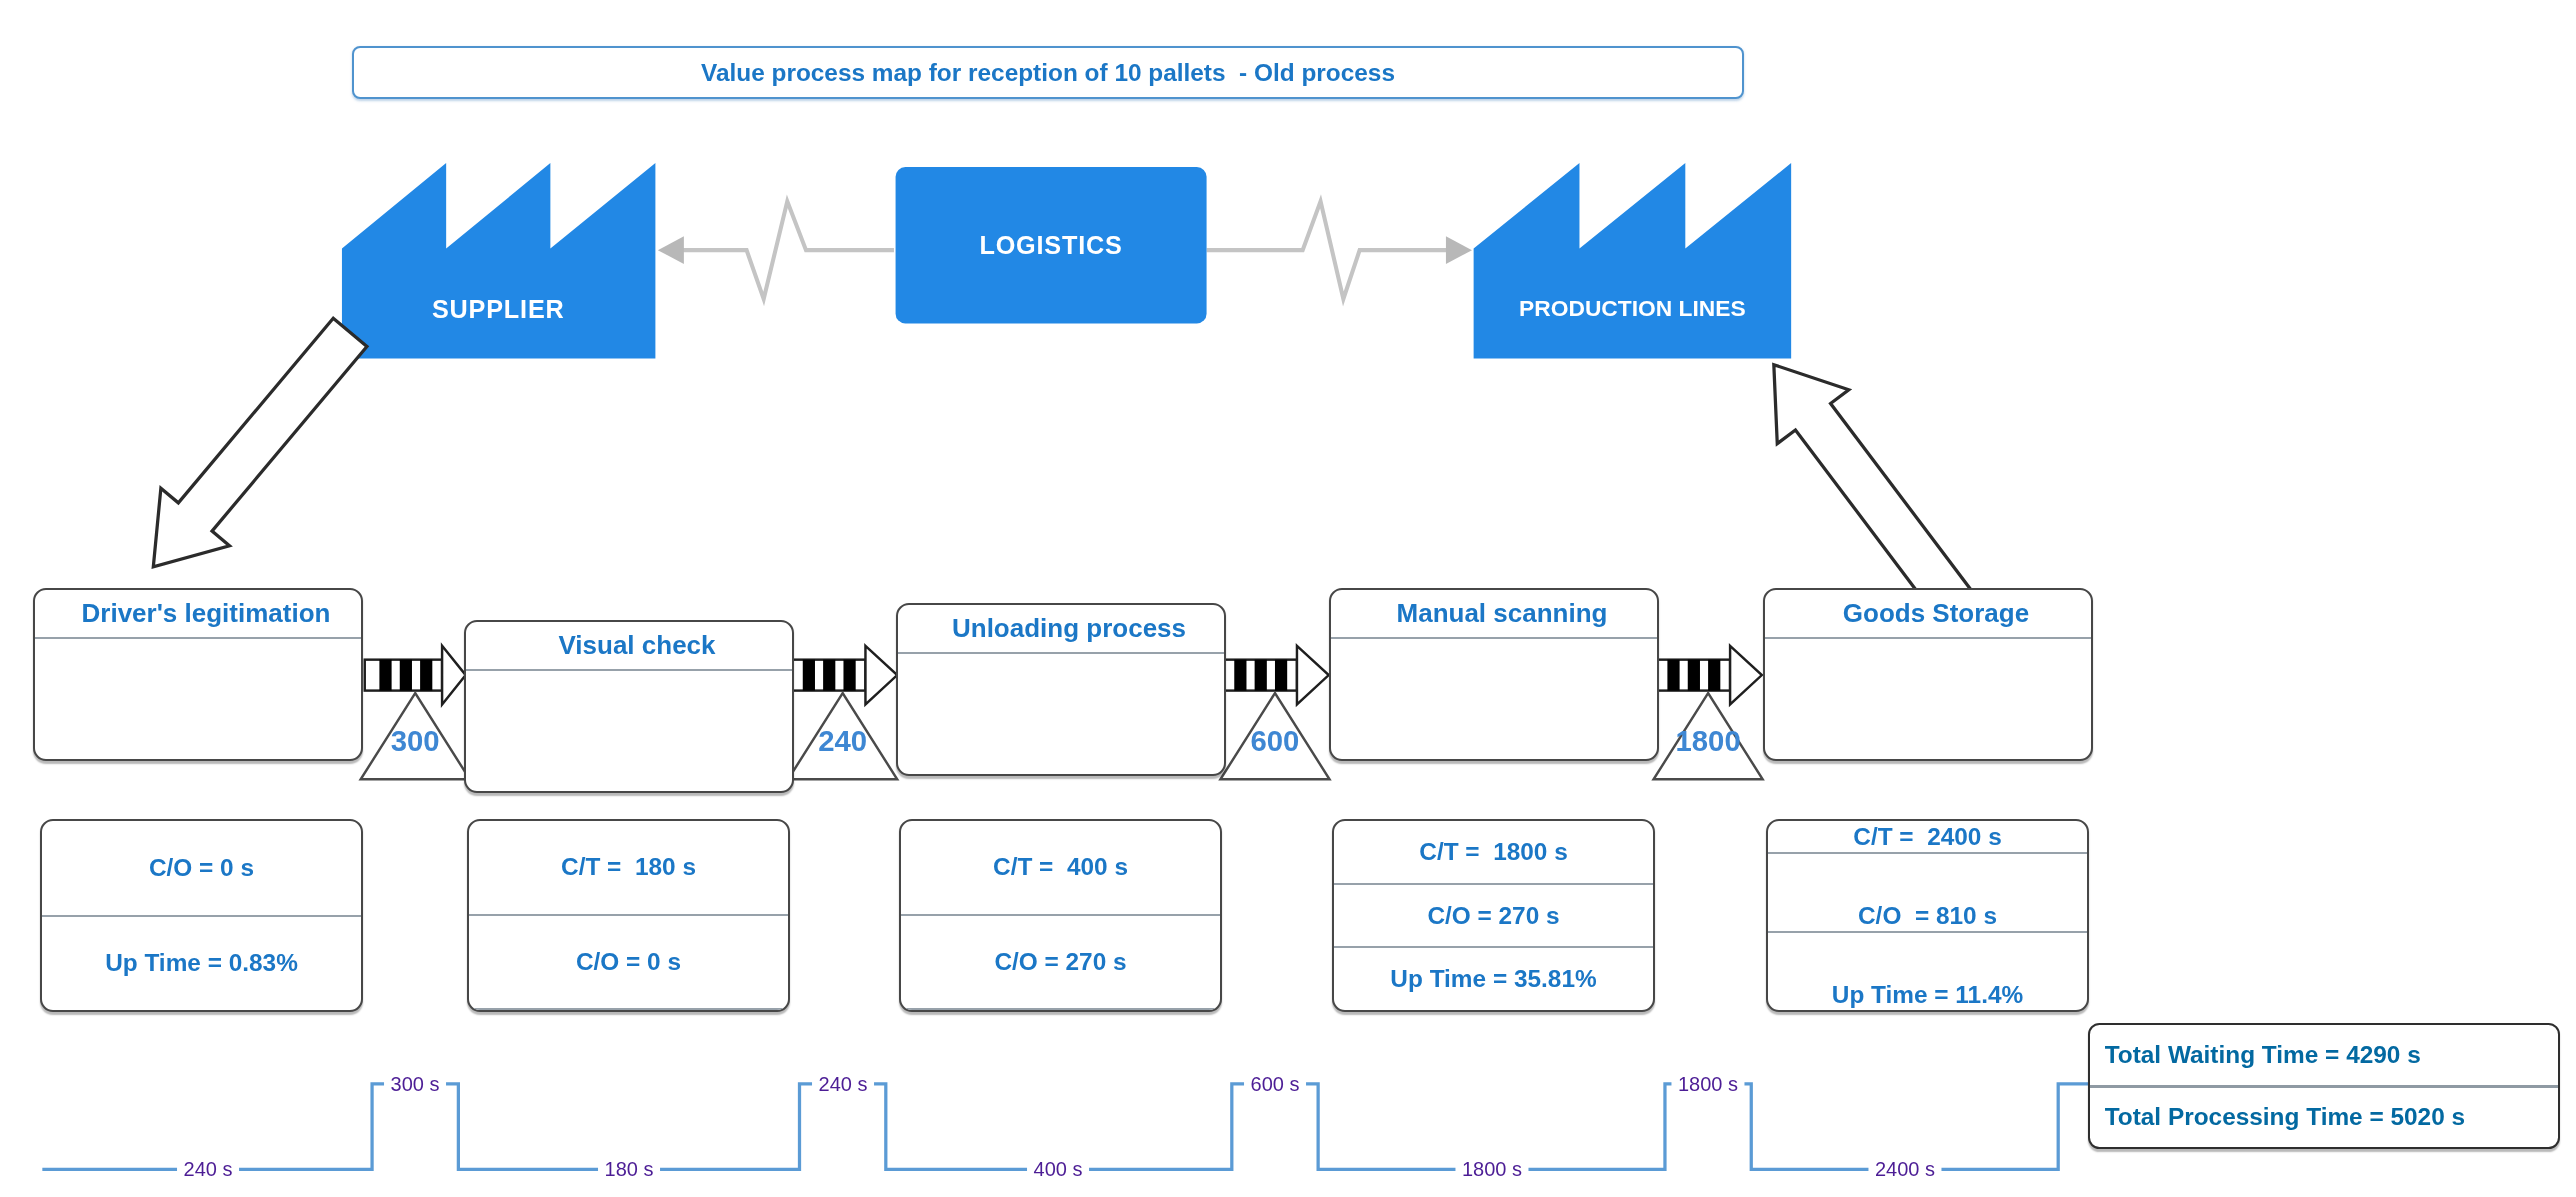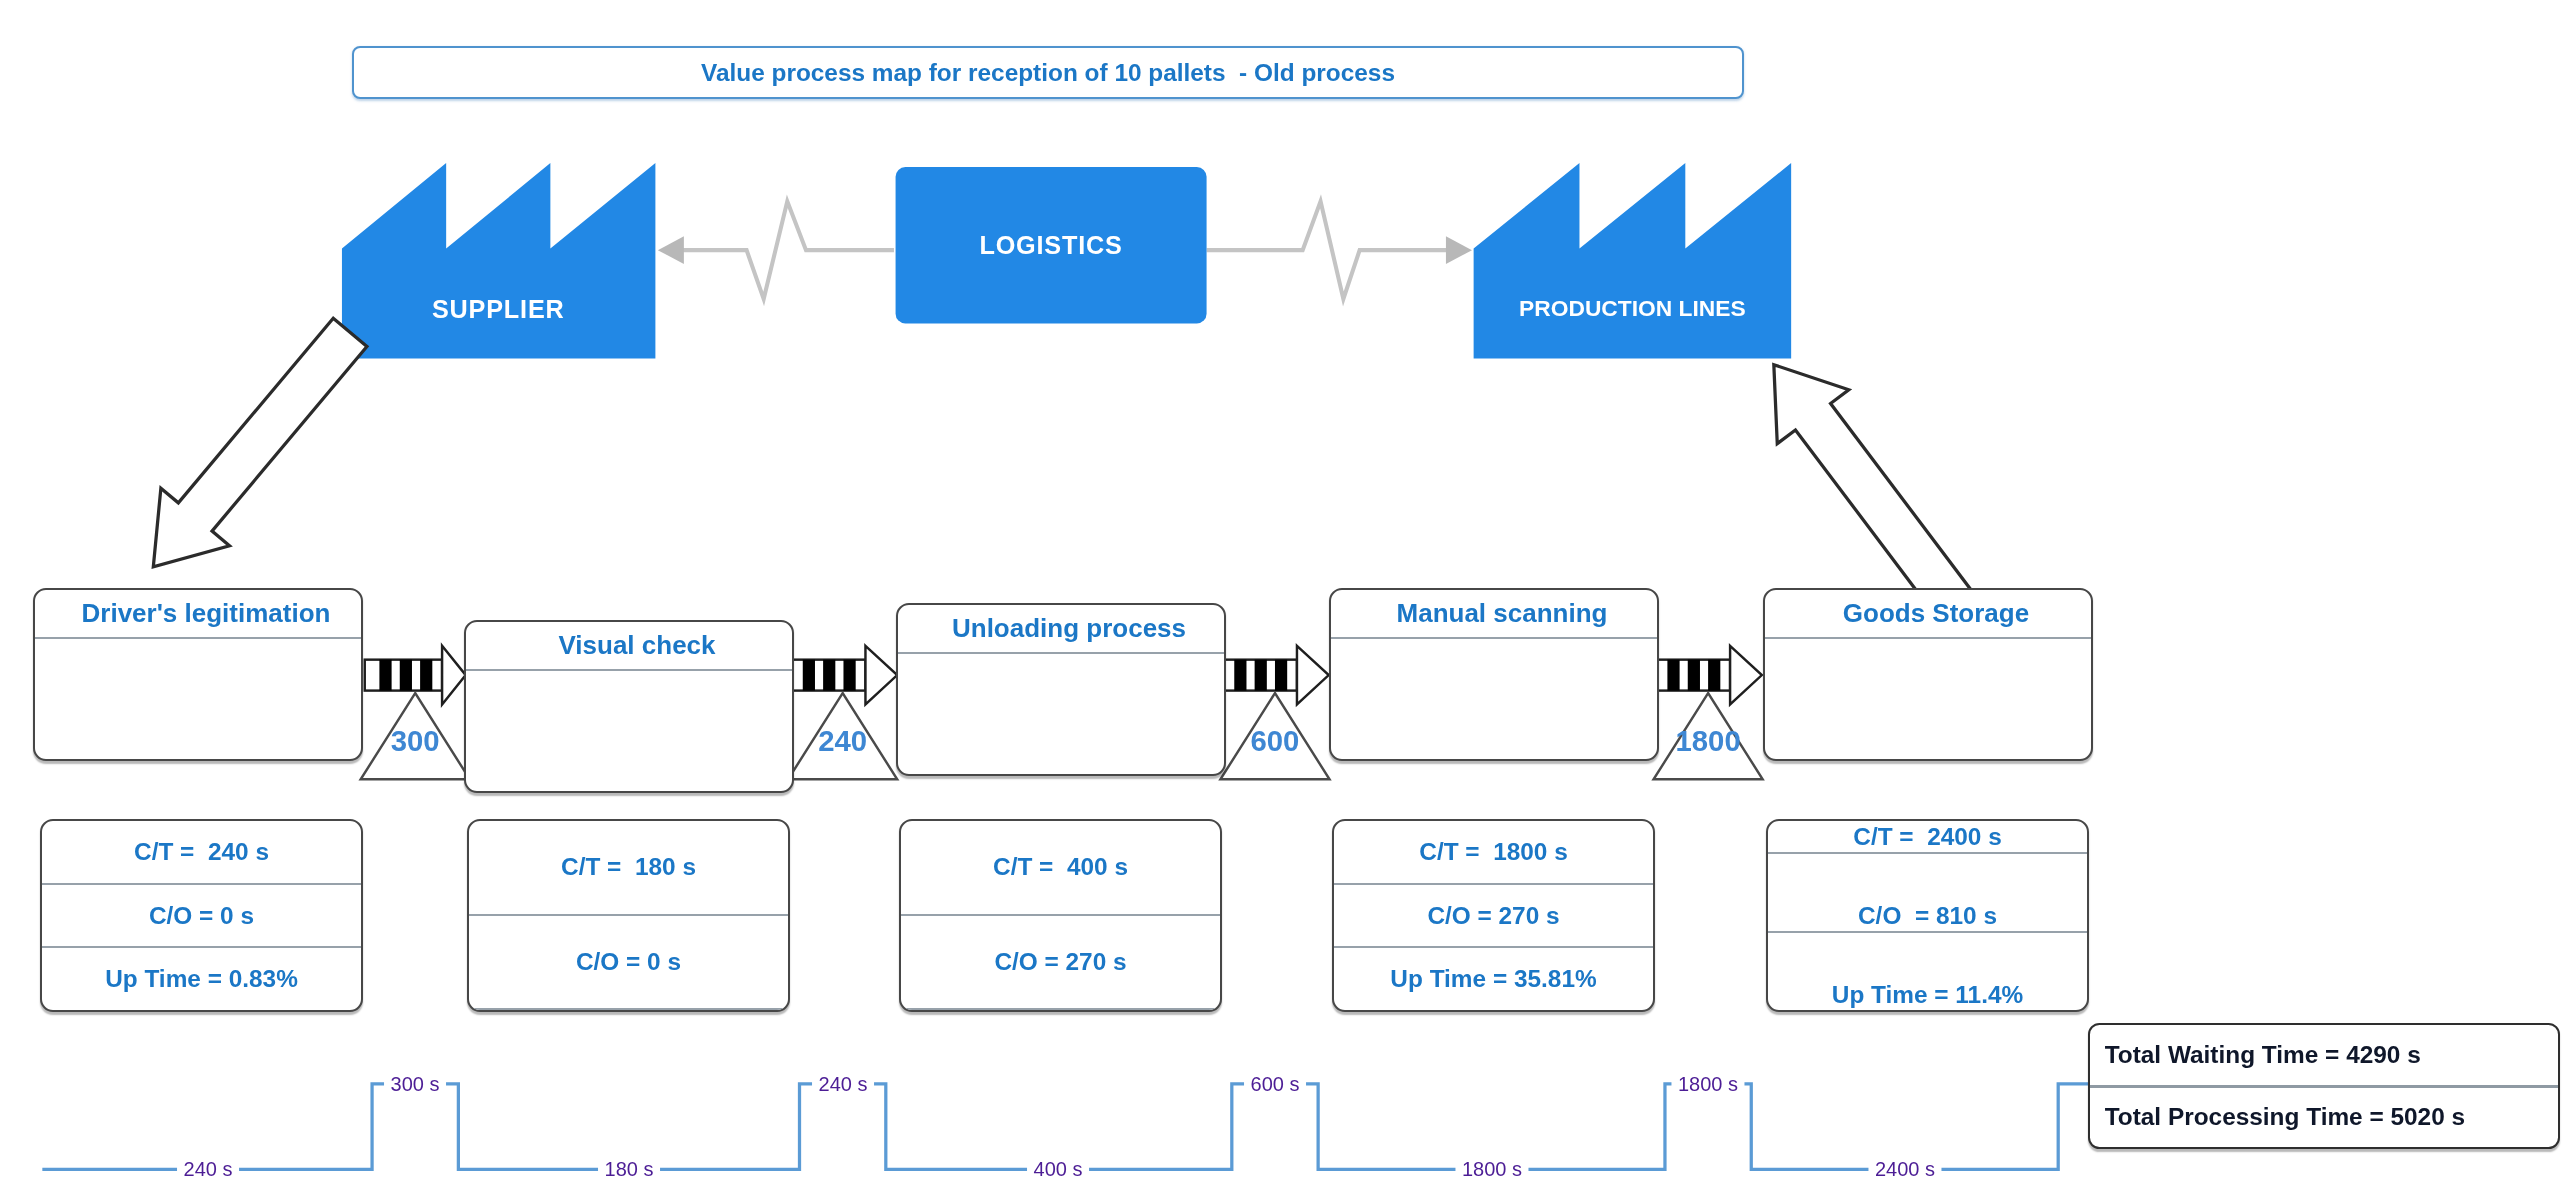--- a/index.html
+++ b/index.html
@@ -51,21 +51,21 @@
 
   
   .totals-box{
     position:absolute;left:2088px;top:1023px;width:468px;height:122px;
     background:#ffffff;border:2.4px solid #2e2e2e;border-radius:11.4px;
     display:flex;flex-direction:column;overflow:hidden;
     box-shadow:0 2.4px 1.6px rgba(0,0,0,0.28);
   }
   .totals-row{
     flex:1;display:flex;align-items:center;
-    padding-left:14.7px;color:#0f172a;font-weight:bold;font-size:24.4px;
+    padding-left:14.7px;color:#0369a1;font-weight:bold;font-size:24.4px;
   }
   .totals-row.sep{border-bottom:3.3px solid #8f9aa3;}
 
   
   .tl-label{
     position:absolute;transform:translate(-50%,-50%);
     background:#ffffff;padding:0 6.5px;line-height:1.1;
     color:#4c1d95;font-size:20px;white-space:pre;
   }
 </style>
@@ -172,21 +172,20 @@
     <div class="proc-title">Unloading process</div>
   </div>
   <div class="proc-box" style="left:1329px;top:588px;">
     <div class="proc-title">Manual scanning</div>
   </div>
   <div class="proc-box" style="left:1763px;top:588px;">
     <div class="proc-title">Goods Storage</div>
   </div>
 
   <div class="data-box" style="left:40px;top:819px;">
-    <div class="data-row sep pre">C/T =  240 s</div>
     <div class="data-row sep pre">C/O = 0 s</div>
     <div class="data-row pre">Up Time = 0.83%</div>
   </div>
   <div class="data-box" style="left:467px;top:819px;">
     <div class="data-row sep pre">C/T =  180 s</div>
     <div class="data-row sep pre">C/O = 0 s</div>
   </div>
   <div class="data-box" style="left:899px;top:819px;">
     <div class="data-row sep pre">C/T =  400 s</div>
     <div class="data-row sep pre">C/O = 270 s</div>

